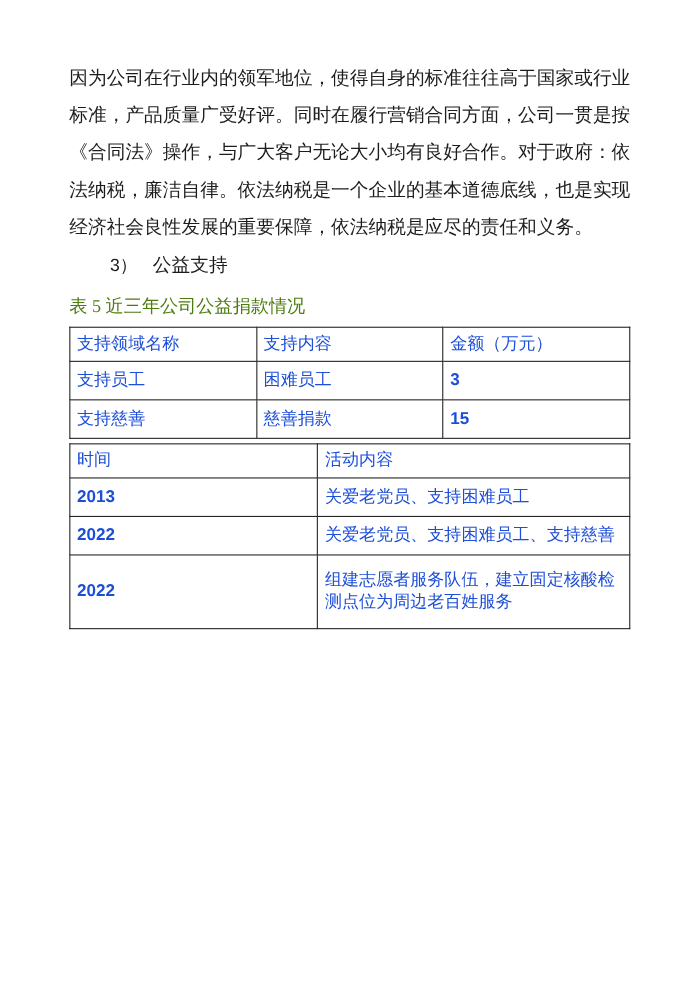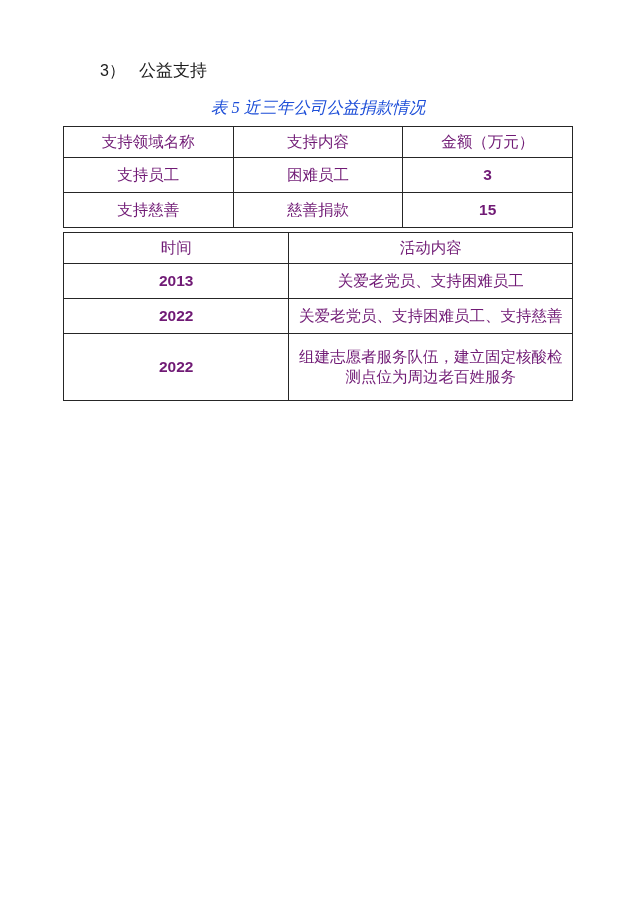--- a/index.html
+++ b/index.html
@@ -41,41 +41,40 @@
   }
   .sub-heading .h-num {
     margin-right: 14px;
     font-family: "Liberation Sans", sans-serif;
     font-size: 16px;
   }
   .table-caption {
     margin: 6px 0 0 0;
     font-size: 16.5px;
     line-height: 28px;
-    text-align: center;
-    color: #1d4ed8;
-    font-style: italic;
+    text-align: left;
+    color: #4d7c0f;
   }
   .caption-gap {
     margin-top: 38px;
   }
   table.doc-table {
     border-collapse: collapse;
     width: 510px;
     margin-top: 4px;
     table-layout: fixed;
   }
   table.doc-table td {
     border: 1.4px solid #262626;
-    text-align: center;
+    text-align: left;
     vertical-align: middle;
     font-size: 15.5px;
     line-height: 20px;
     padding: 0 6px;
-    color: #701a75;
+    color: #1d4ed8;
   }
   table.t5 td { width: 33.33%; }
   table.t6 td.c1 { width: 44%; }
   table.t6 td.c2 { width: 56%; }
   tr.h30 td { height: 30px; }
   tr.h34 td { height: 34px; }
   tr.h66 td { height: 66px; }
   td.wide-lines { line-height: 32px; }
   .num {
     font-family: "Liberation Sans", "DejaVu Sans", sans-serif;
@@ -93,20 +92,21 @@
     font-weight: 600;
     color: #1c1c1c;
   }
 </style>
 </head>
 <body>
 
 <div class="page">
   <div class="content">
 
+    <p class="body-text">因为公司在行业内的领军地位，使得自身的标准往往高于国家或行业标准，产品质量广受好评。同时在履行营销合同方面，公司一贯是按《合同法》操作，与广大客户无论大小均有良好合作。对于政府：依法纳税，廉洁自律。依法纳税是一个企业的基本道德底线，也是实现经济社会良性发展的重要保障，依法纳税是应尽的责任和义务。</p>
 
     <p class="sub-heading"><span class="h-num">3）</span><span>公益支持</span></p>
 
 
     <p class="table-caption">表 5 近三年公司公益捐款情况</p>
 
     <table class="doc-table t5">
       <tbody>
           <tr class="h30">
         <td>支持领域名称</td>

